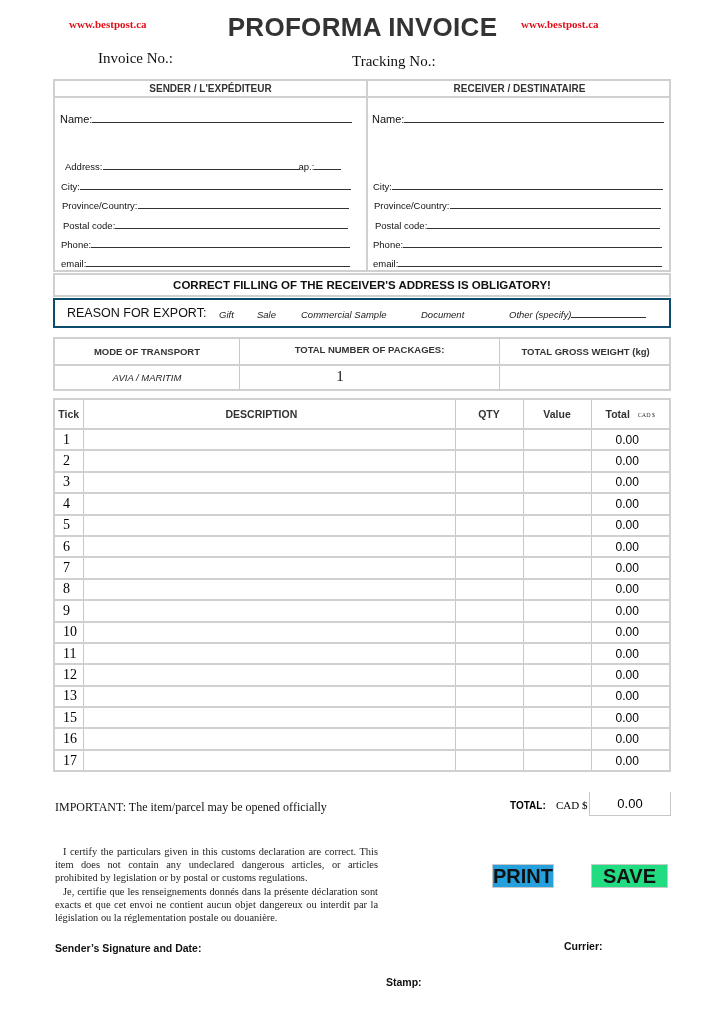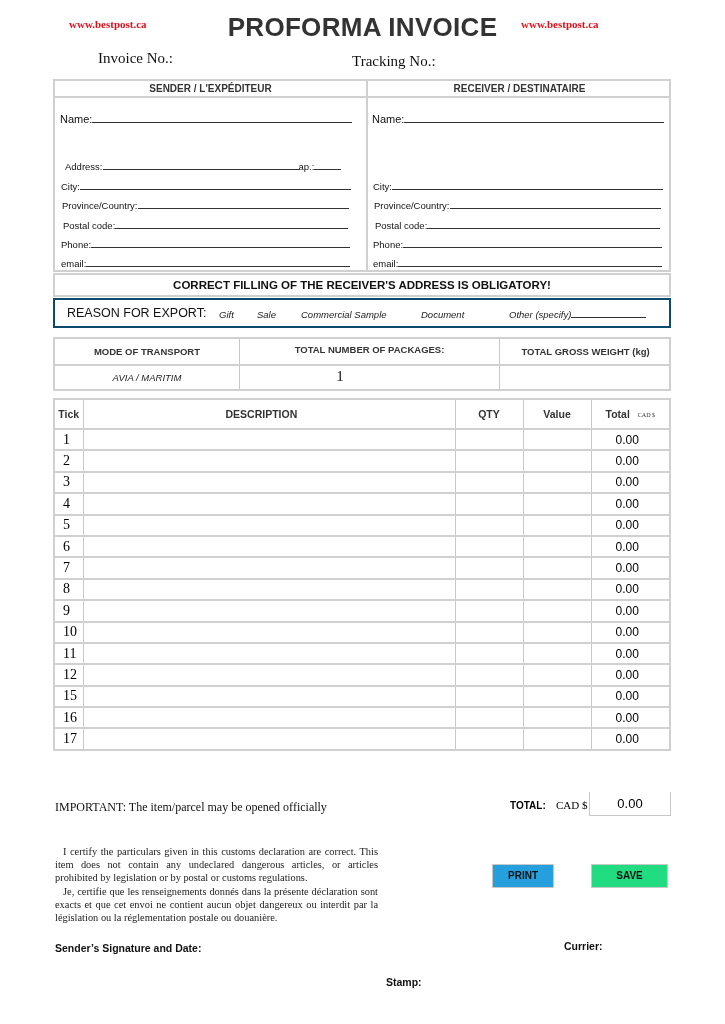--- a/index.html
+++ b/index.html
@@ -41,21 +41,21 @@
   .items td.tot { text-align: center; font-size: 12px; padding-right: 6px; }
   .cad-small { font-family: "Liberation Serif", serif; font-size: 6px; font-weight: normal; margin-left: 8px; vertical-align: middle; }
 
   .important { left: 55px; top: 800px; font-family: "Liberation Serif", serif; font-size: 12px; color: #111; }
   .total-lbl { left: 510px; top: 800px; font-size: 10px; font-weight: bold; }
   .total-cad { left: 556px; top: 799px; font-family: "Liberation Serif", serif; font-size: 11px; }
   .total-box { left: 589px; top: 792px; width: 82px; height: 24px; border: 1px solid #c8c8c8; border-top: none; text-align: center; font-size: 13px; line-height: 24px; }
 
   .cert { left: 55px; width: 323px; font-family: "Liberation Serif", serif; font-size: 10.4px; line-height: 13px; color: #222; text-align: justify; text-indent: 8px; }
 
-  .btn { height: 24px; border: 1px solid #c8c8c8; font-weight: bold; font-size: 10px; text-align: center; line-height: 22px; color: #111; cursor: pointer; }
+  .btn { height: 24px; border: 1px solid #c8c8c8; font-weight: bold; font-size: 20px; text-align: center; line-height: 22px; color: #111; cursor: pointer; }
   .btn.print { left: 492px; top: 864px; width: 62px; background: #26a0dc; }
   .btn.save { left: 591px; top: 864px; width: 77px; background: #22dc82; }
 
   .sig { top: 942px; font-size: 10.5px; font-weight: bold; color: #111; }
 </style>
 </head>
 <body>
 
 <div class="abs red-link" style="left:69px;">www.bestpost.ca</div>
 <div class="abs title">PROFORMA INVOICE</div>
@@ -209,20 +209,27 @@
           <td class="tot">0.00</td>
         </tr>
         <tr>
           <td class="num">12</td>
           <td></td>
           <td></td>
           <td></td>
           <td class="tot">0.00</td>
         </tr>
         <tr>
+          <td class="num">13</td>
+          <td></td>
+          <td></td>
+          <td></td>
+          <td class="tot">0.00</td>
+        </tr>
+        <tr>
           <td class="num">15</td>
           <td></td>
           <td></td>
           <td></td>
           <td class="tot">0.00</td>
         </tr>
         <tr>
           <td class="num">16</td>
           <td></td>
           <td></td>

